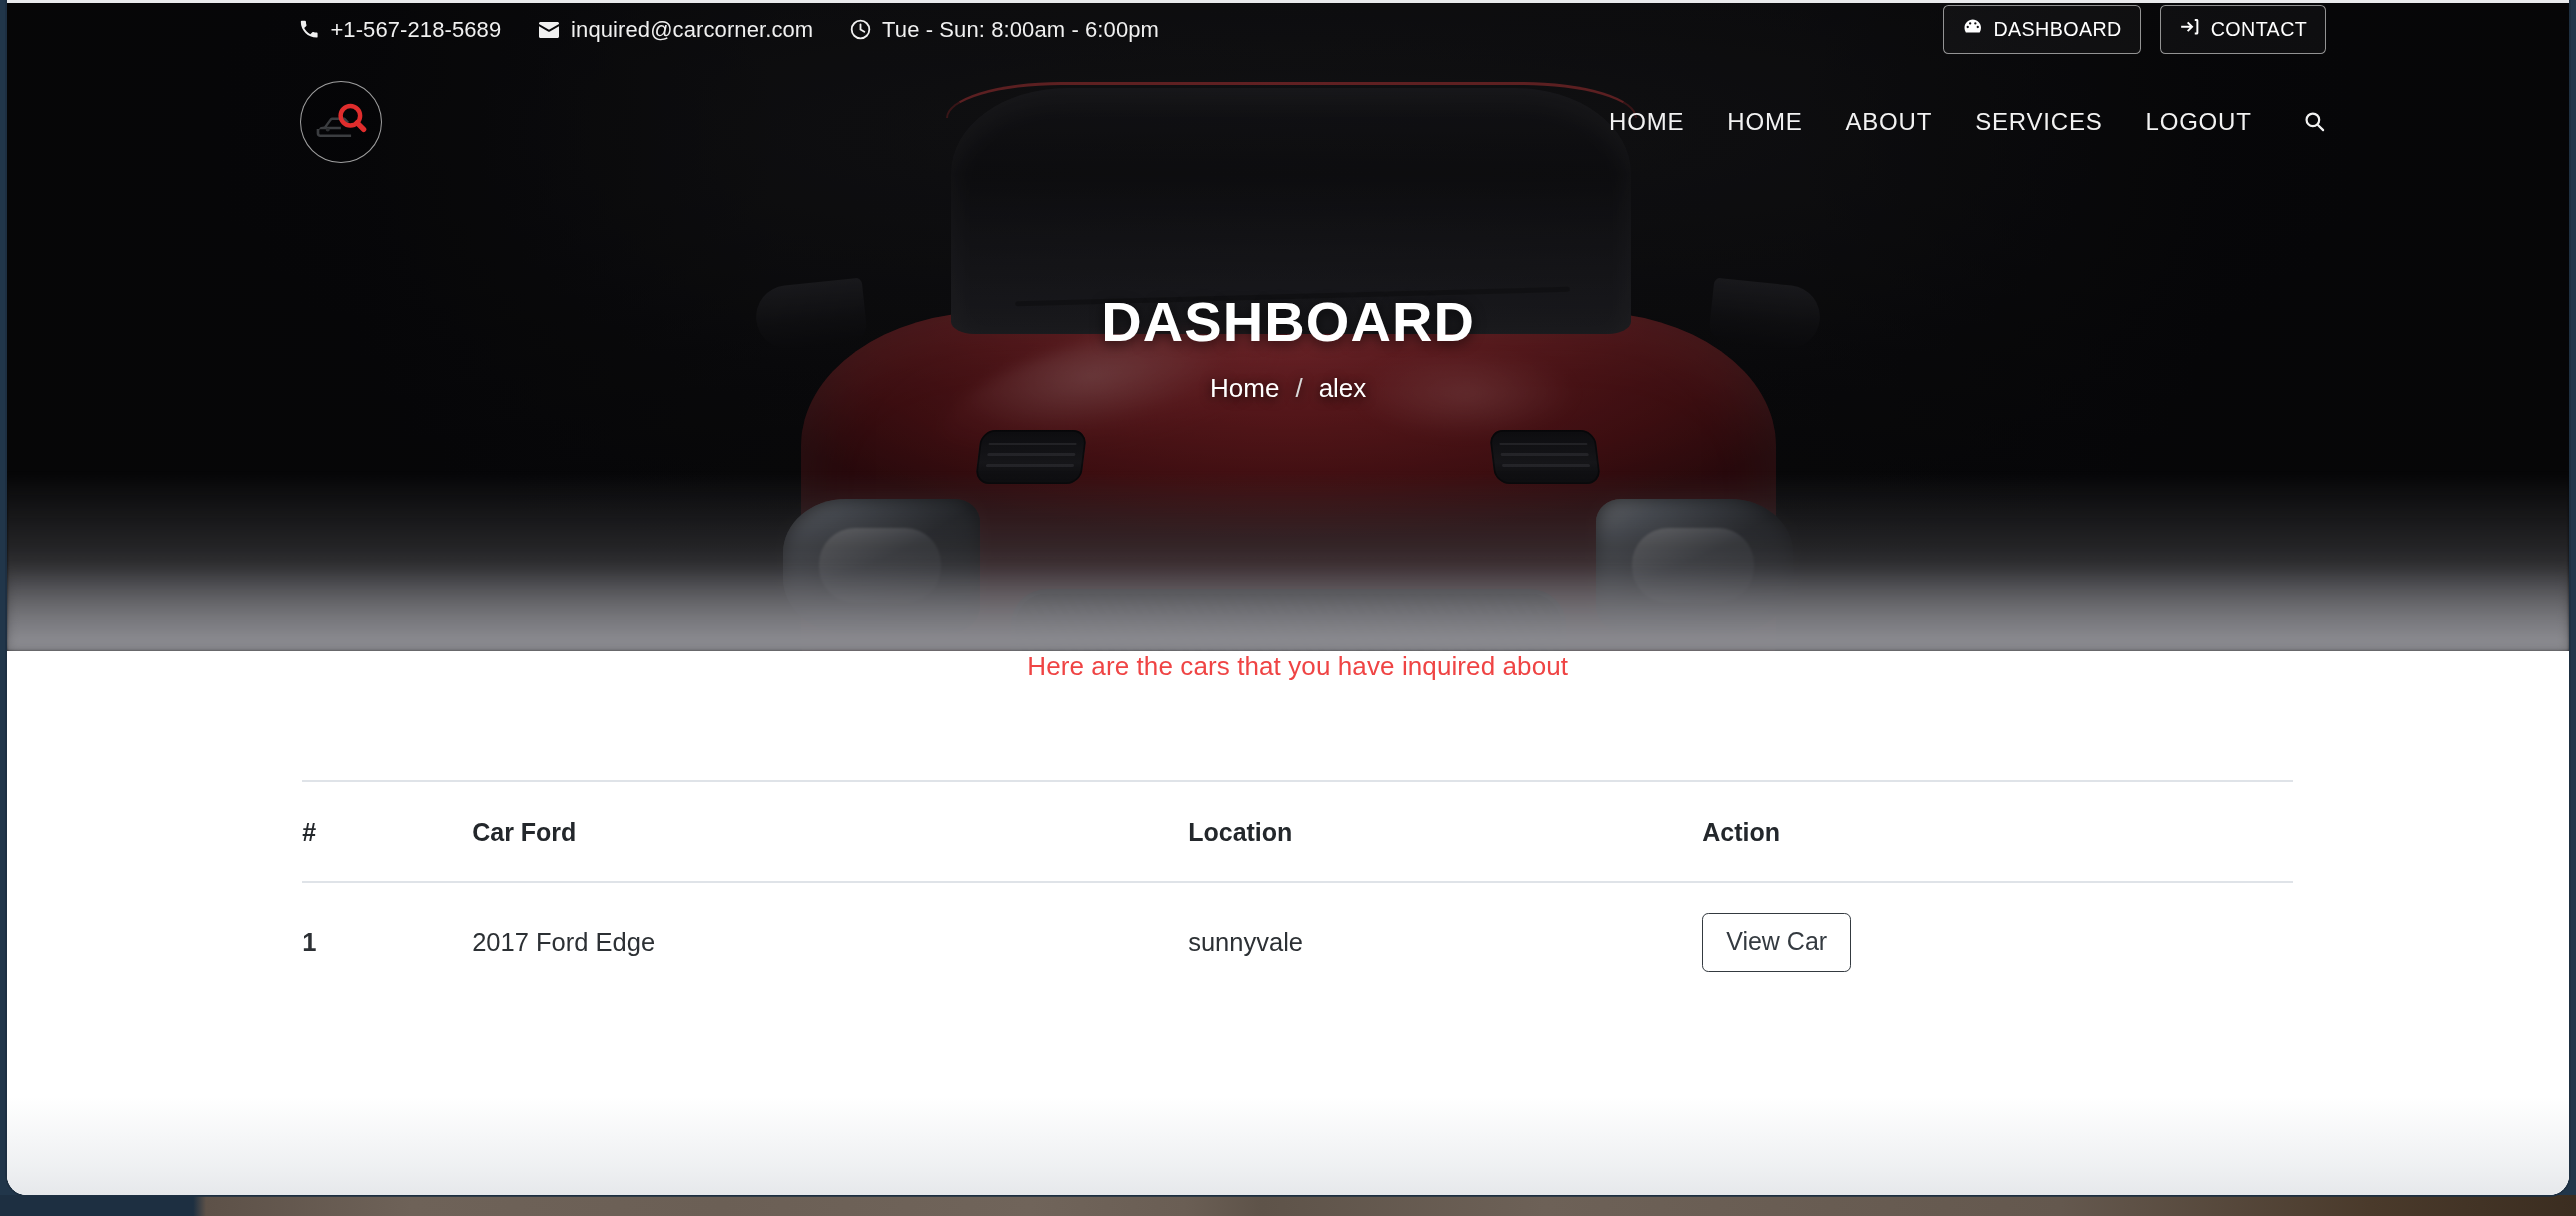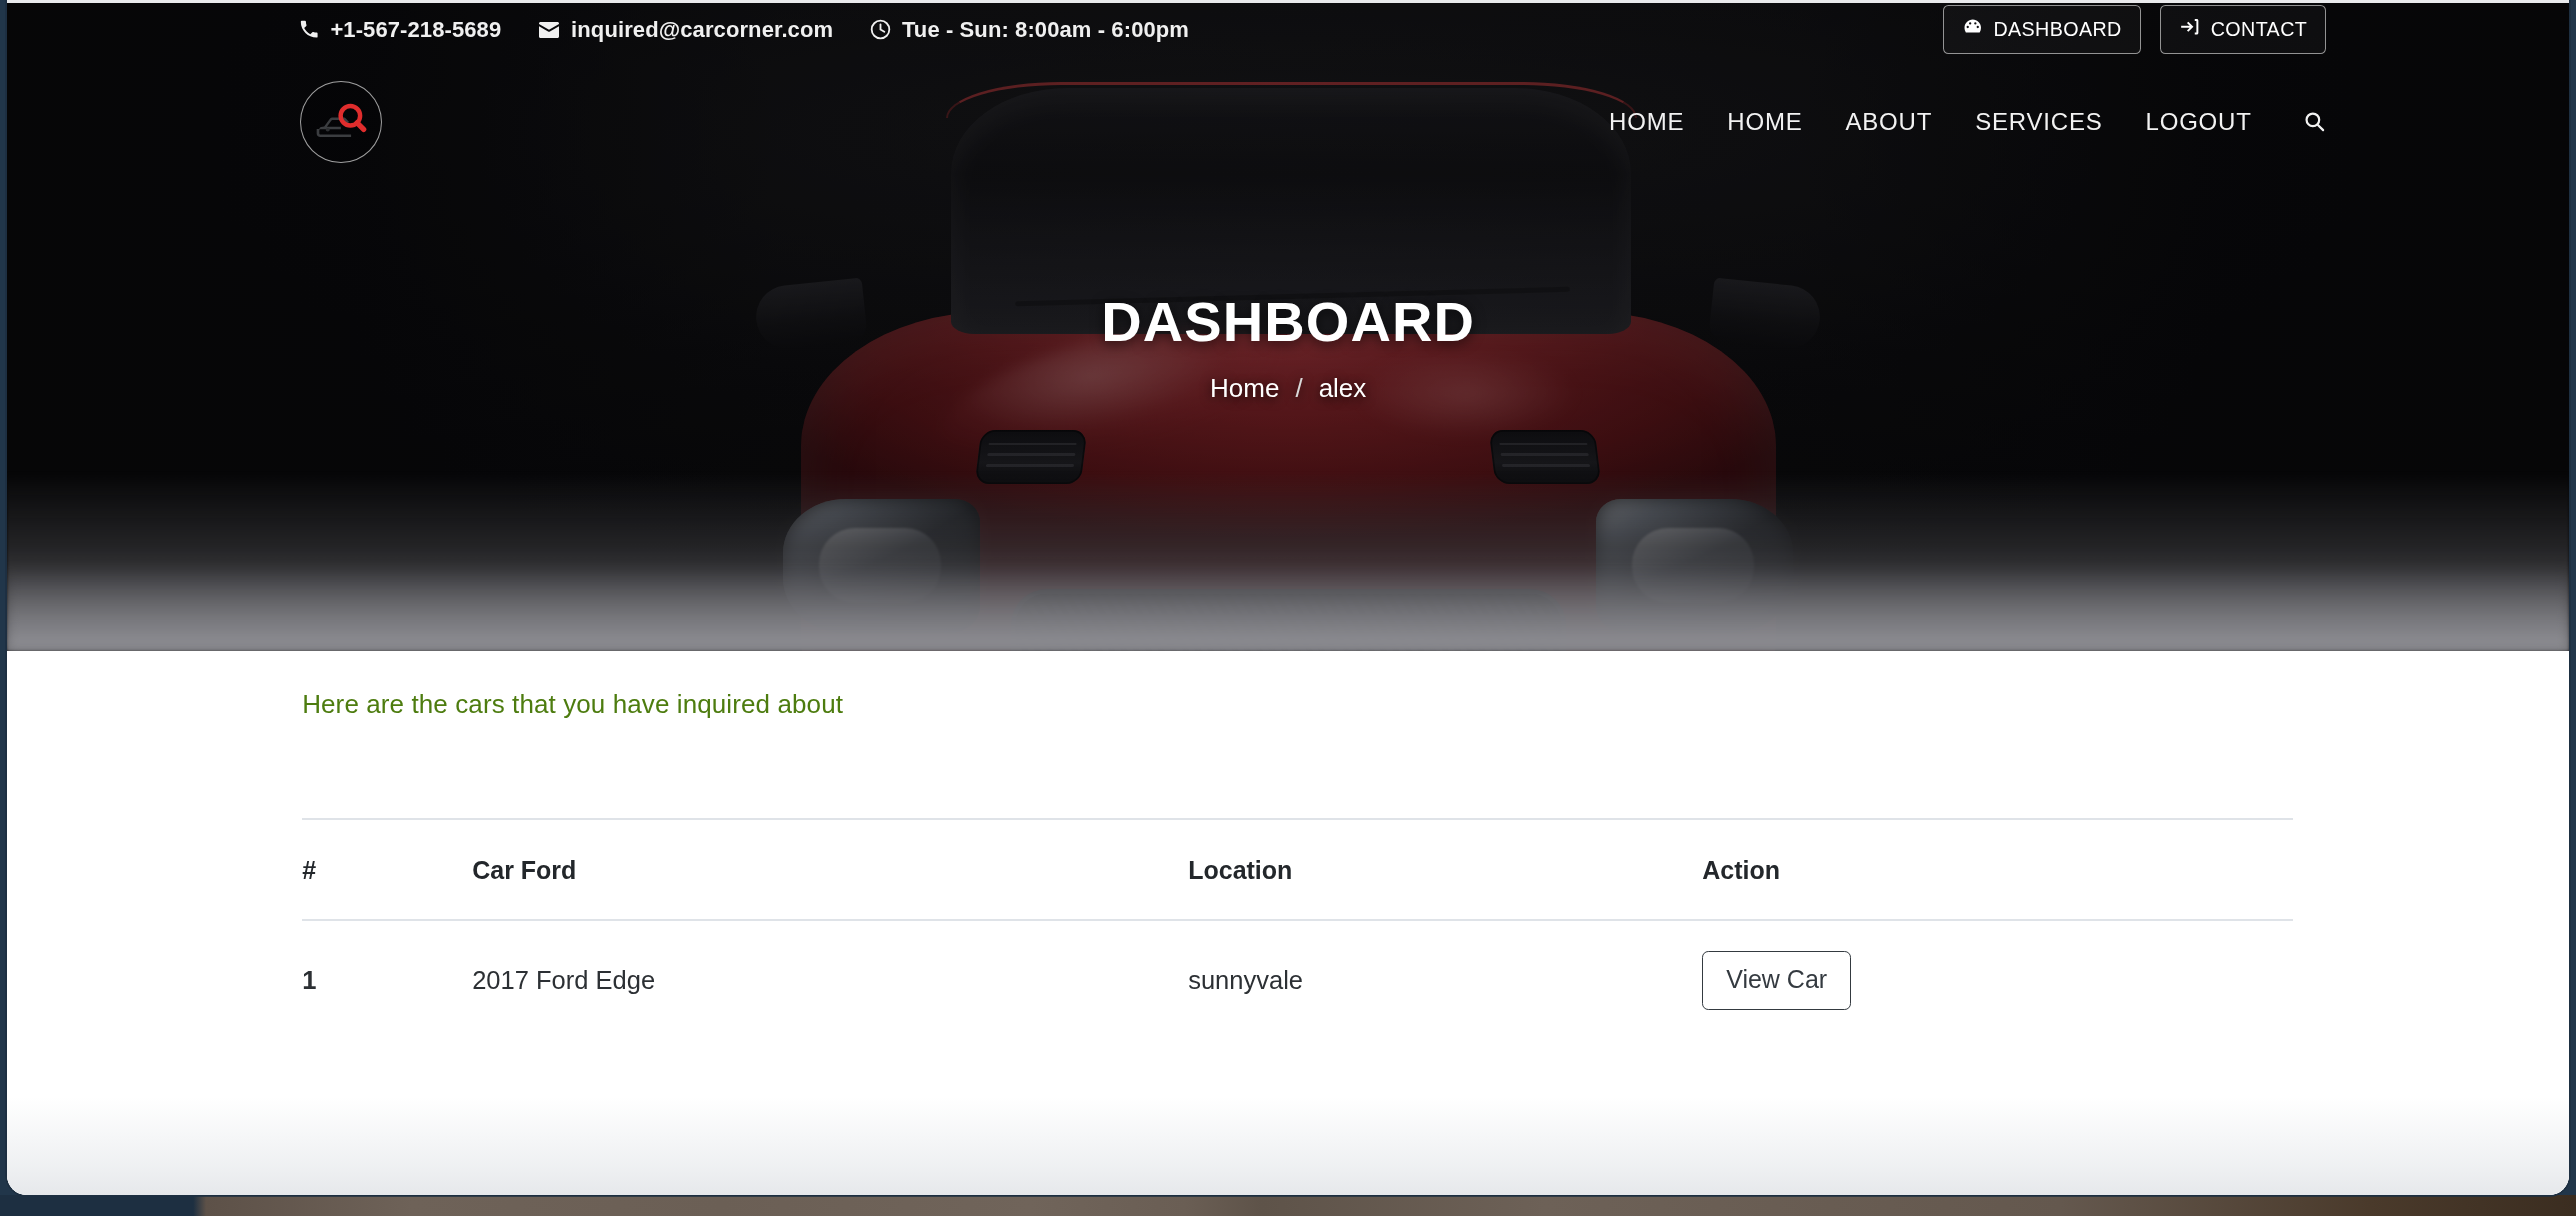--- a/index.html
+++ b/index.html
@@ -149,21 +149,20 @@
   .hero-dim2 { position:absolute; inset:0; background: rgba(8,8,9,.30); }
 
   
   #topbar {
     position:absolute; left:0; top:0; width:100%; height:59px; z-index:20;
     display:flex; align-items:center;
   }
   #topbar-left {
     display:flex; align-items:center; gap:36px;
     margin-left: 291px;
-    font-weight: bold;
   }
   .topbar-item {
     display:flex; align-items:center; gap:9.8px;
     color:#f0f0f0; font-size:22px; letter-spacing:0.1px; white-space:nowrap;
   }
   .topbar-item svg { display:block; }
   #topbar-right {
     margin-left:auto; margin-right: 243px;
     display:flex; align-items:center; gap:19.7px;
   }
@@ -229,22 +228,21 @@
     background:#ffffff;
   }
   #content-inner { margin-left: 295px; width: 1991px; }
 
   #welcome {
     margin-top: 107px;
     font-size: 52px; font-weight: bold; color:#2d2d2d; letter-spacing:-0.3px;
   }
   #welcome .accent { color:#e02d2d; }
   #subtitle {
-    margin-top: 38px;
-    font-size: 26px; color:#4d7c0f; letter-spacing:0.1px;
+    font-size: 26px; color:#ef4444; letter-spacing:0.1px;text-align:center;
   }
 
   #cars-table { margin-top: 98px; width: 1991px; border-collapse: collapse; }
   #cars-table th, #cars-table td { text-align:left; }
   #cars-table thead th {
     font-size: 25px; font-weight:bold; color:#23272b;
     padding: 36px 0 34px 0;
     border-top: 2.7px solid #dfe3e8;
     border-bottom: 2.7px solid #dfe3e8;
   }

